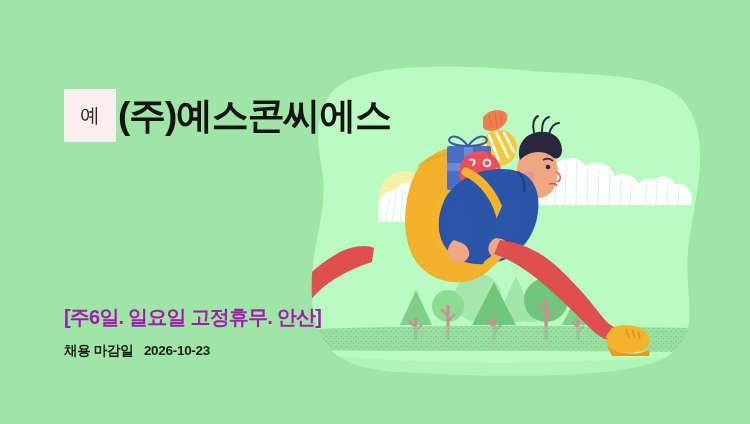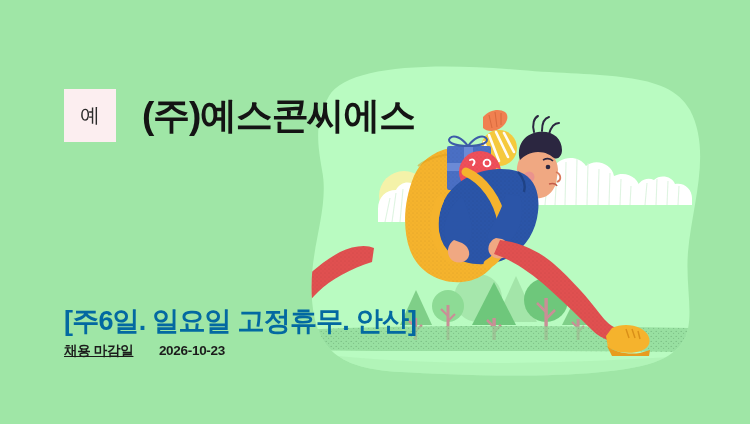--- a/index.html
+++ b/index.html
@@ -59,53 +59,53 @@
   }
   .logo-letter {
     font-size: 20px;
     font-weight: 400;
     color: #2a2a2a;
     line-height: 1;
     letter-spacing: 0;
   }
 
   .company-name {
-    margin-left: 26px;
+    margin-left: 2px;
     font-size: 37px;
     font-weight: bold;
     color: #141414;
     letter-spacing: -1.2px;
     line-height: 1;
     white-space: nowrap;
   }
 
   .summary-line {
     position: absolute;
     left: 64px;
     top: 306px;
-    font-size: 27px;
+    font-size: 20px;
     font-weight: bold;
-    color: #0369a1;
+    color: #a21caf;
     letter-spacing: -0.8px;
     line-height: 1.15;
     white-space: nowrap;
   }
 
   .deadline-line {
     position: absolute;
     left: 64px;
     top: 343px;
     font-size: 13.5px;
     font-weight: bold;
     color: #1b1b1b;
     letter-spacing: -0.3px;
     line-height: 1.2;
     white-space: nowrap;
   }
-  .deadline-label { margin-right: 22px; text-decoration: underline; }
+  .deadline-label { margin-right: 7px; }
 </style>
 </head>
 <body>
 
 <div id="banner">
 
   <svg id="illustration" viewBox="0 0 750 424" xmlns="http://www.w3.org/2000/svg">
 
     <defs>
       <clipPath id="blobClip">

